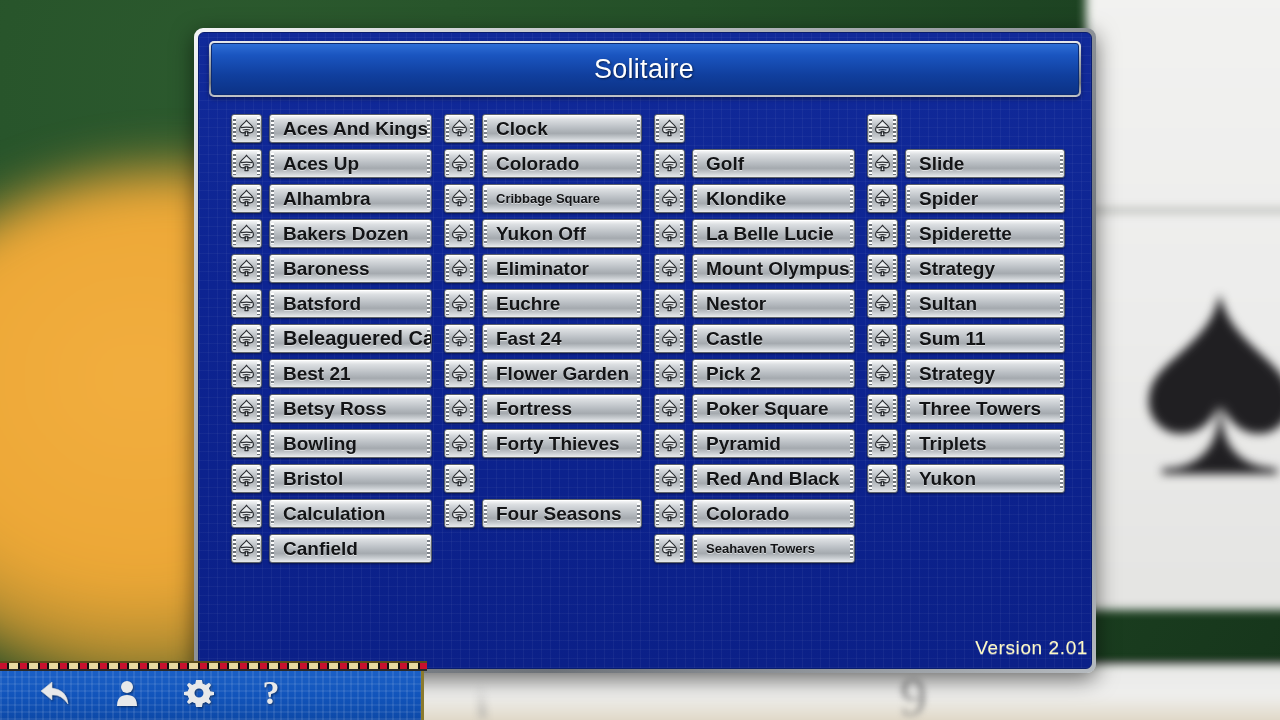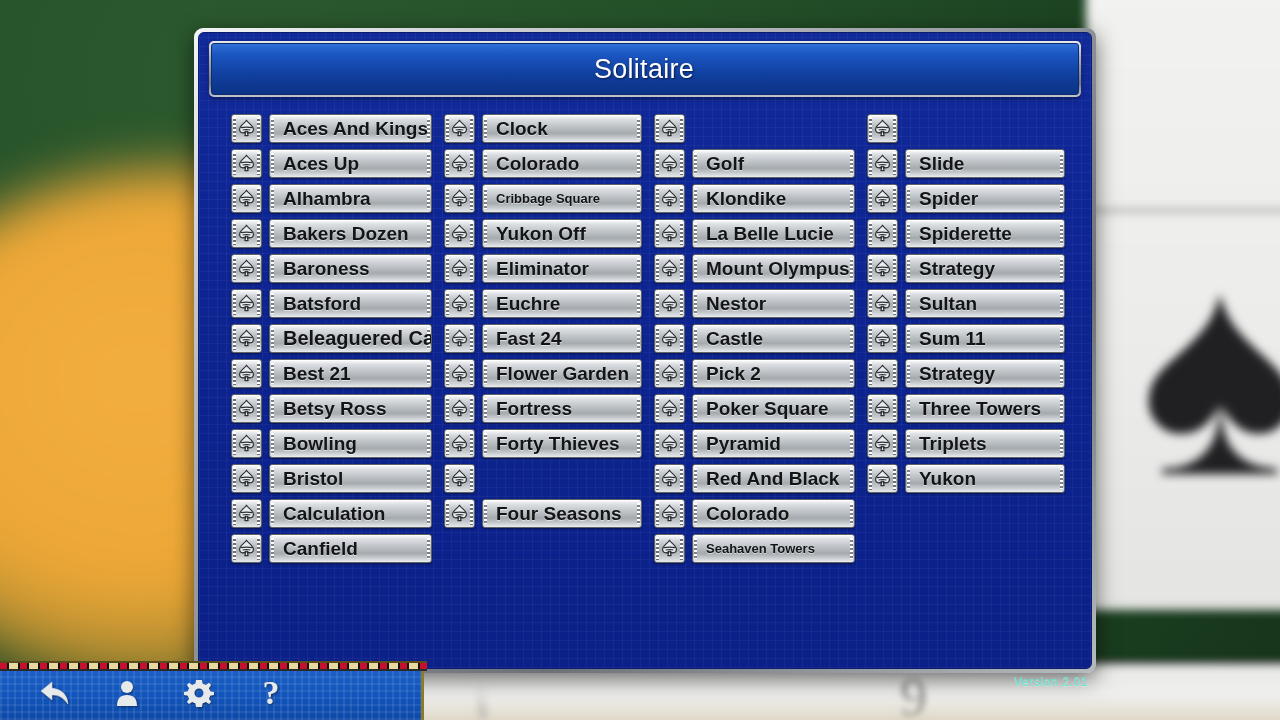--- a/index.html
+++ b/index.html
@@ -129,24 +129,24 @@
   .tb-icon.qmark {
     font-size: 34px;
     font-weight: bold;
     font-family: "Liberation Serif", serif;
     line-height: 1;
   }
 
   
   #version {
     position: absolute;
-    right: 192px; top: 675px;
-    font-size: 12px;
+    right: 192px; top: 637px;
+    font-size: 19px;
     letter-spacing: 0.6px;
-    color: #5eead4;
+    color: #fef9c3;
     z-index: 4;
     text-shadow: 0 1px 0 rgba(255,255,255,0.35);
   }
 
   
   #dialog {
     position: absolute;
     left: 194px; top: 28px;
     width: 902px; height: 645px;
     border-radius: 9px;

